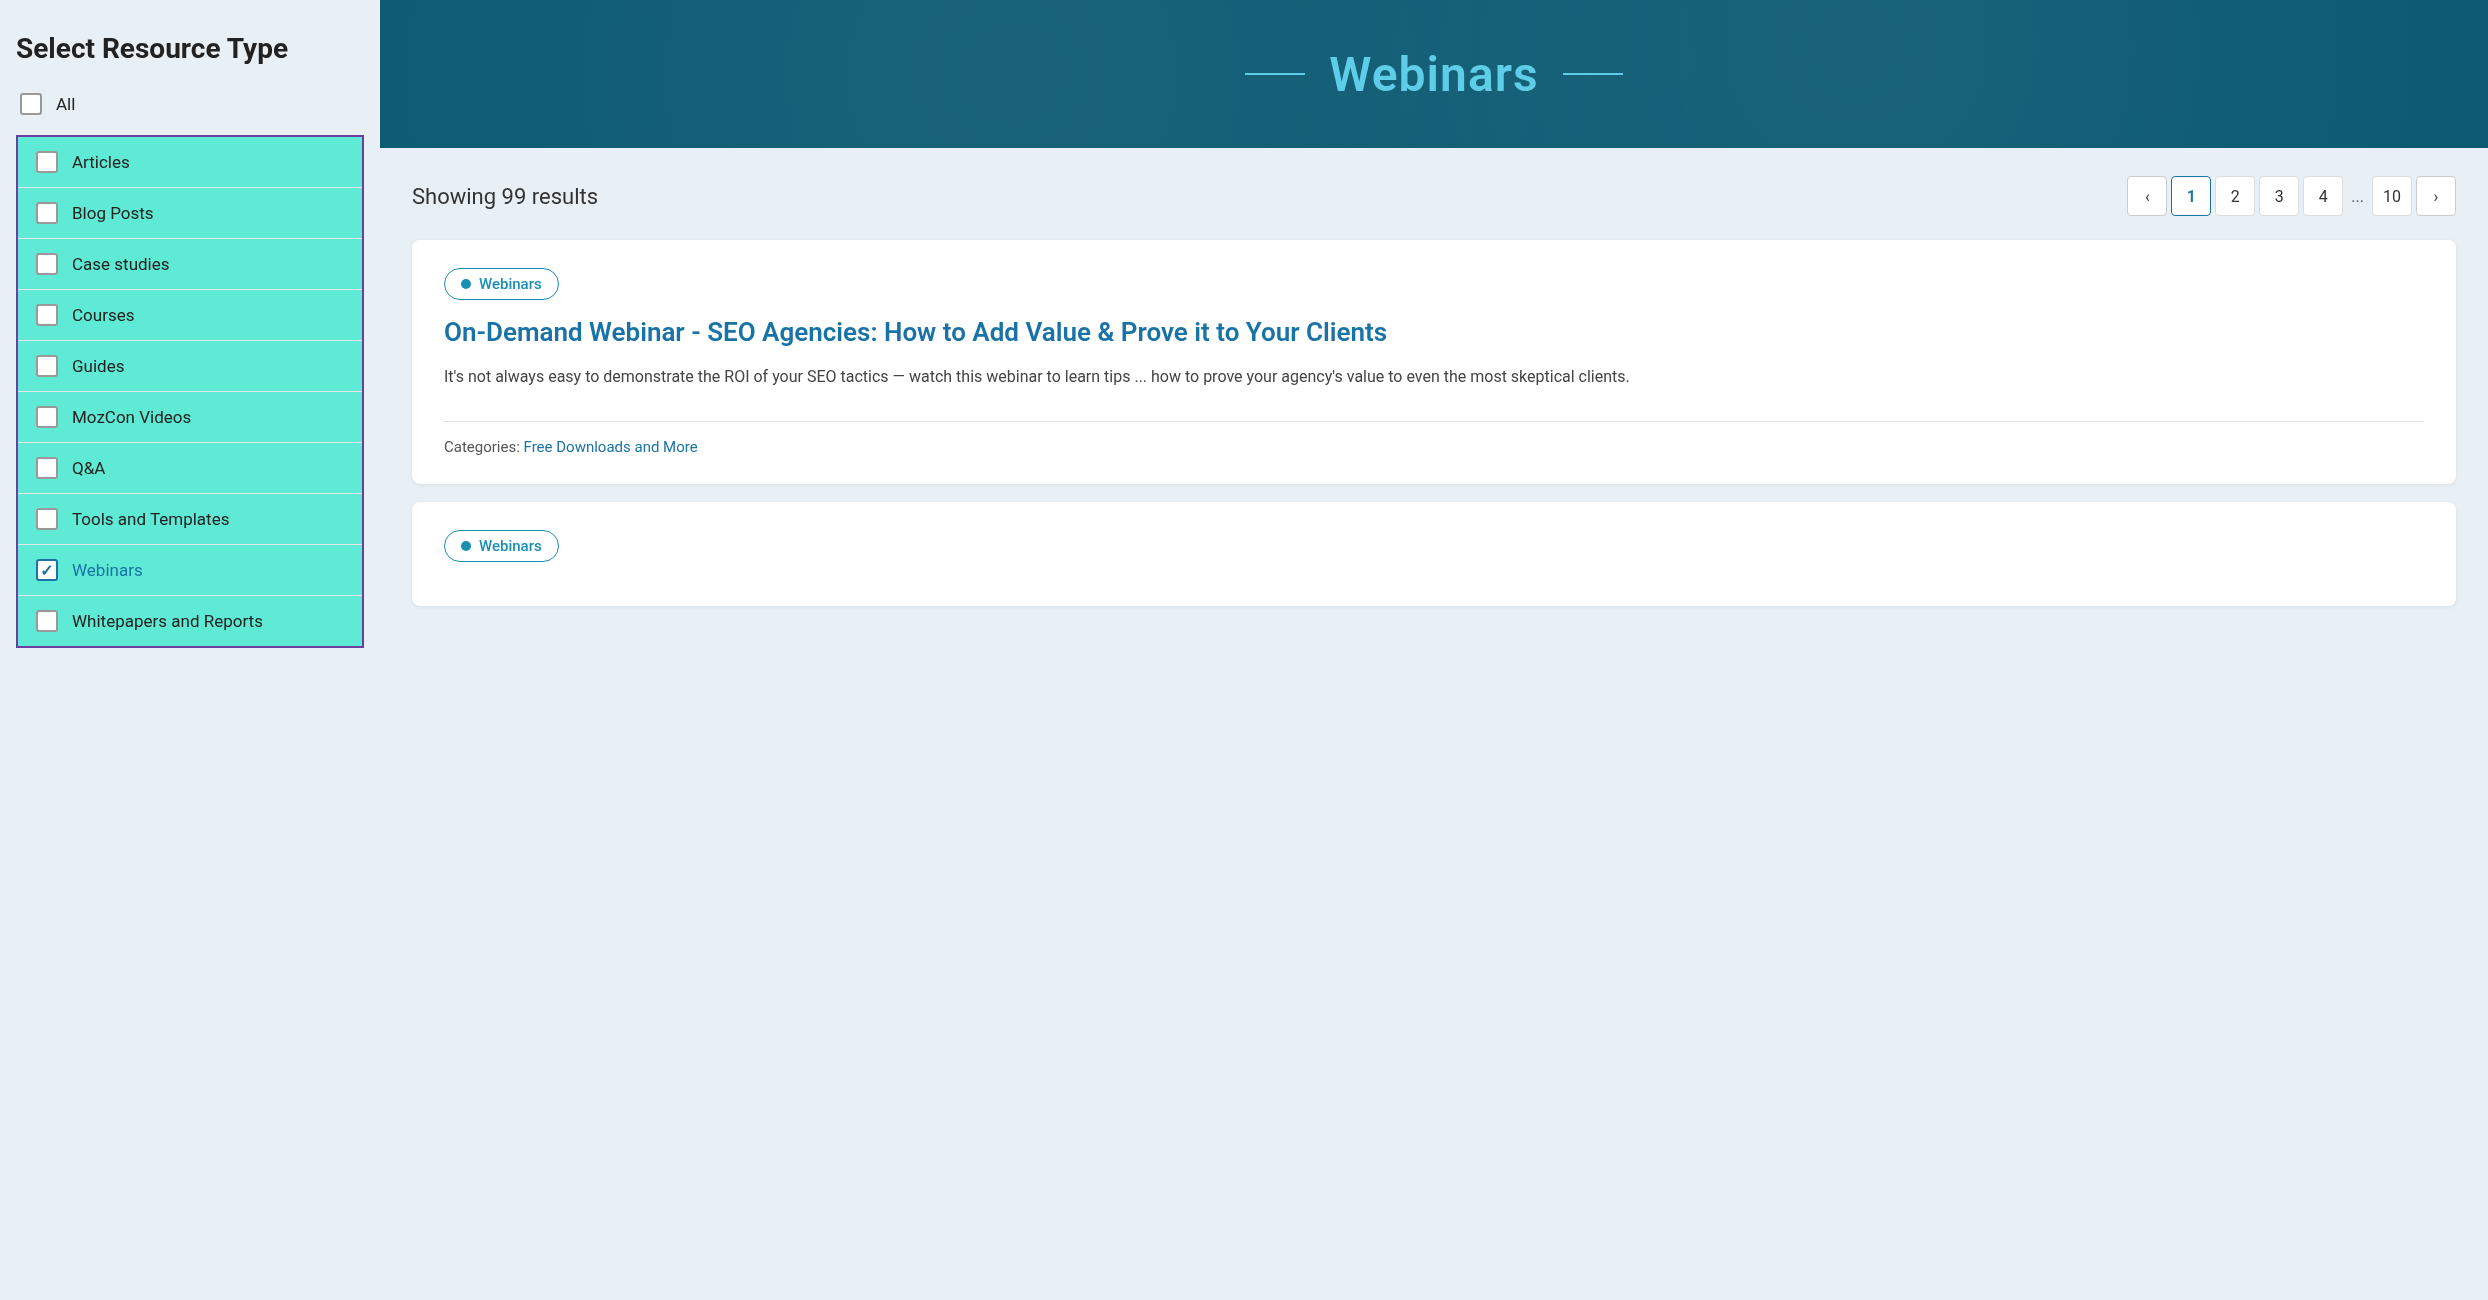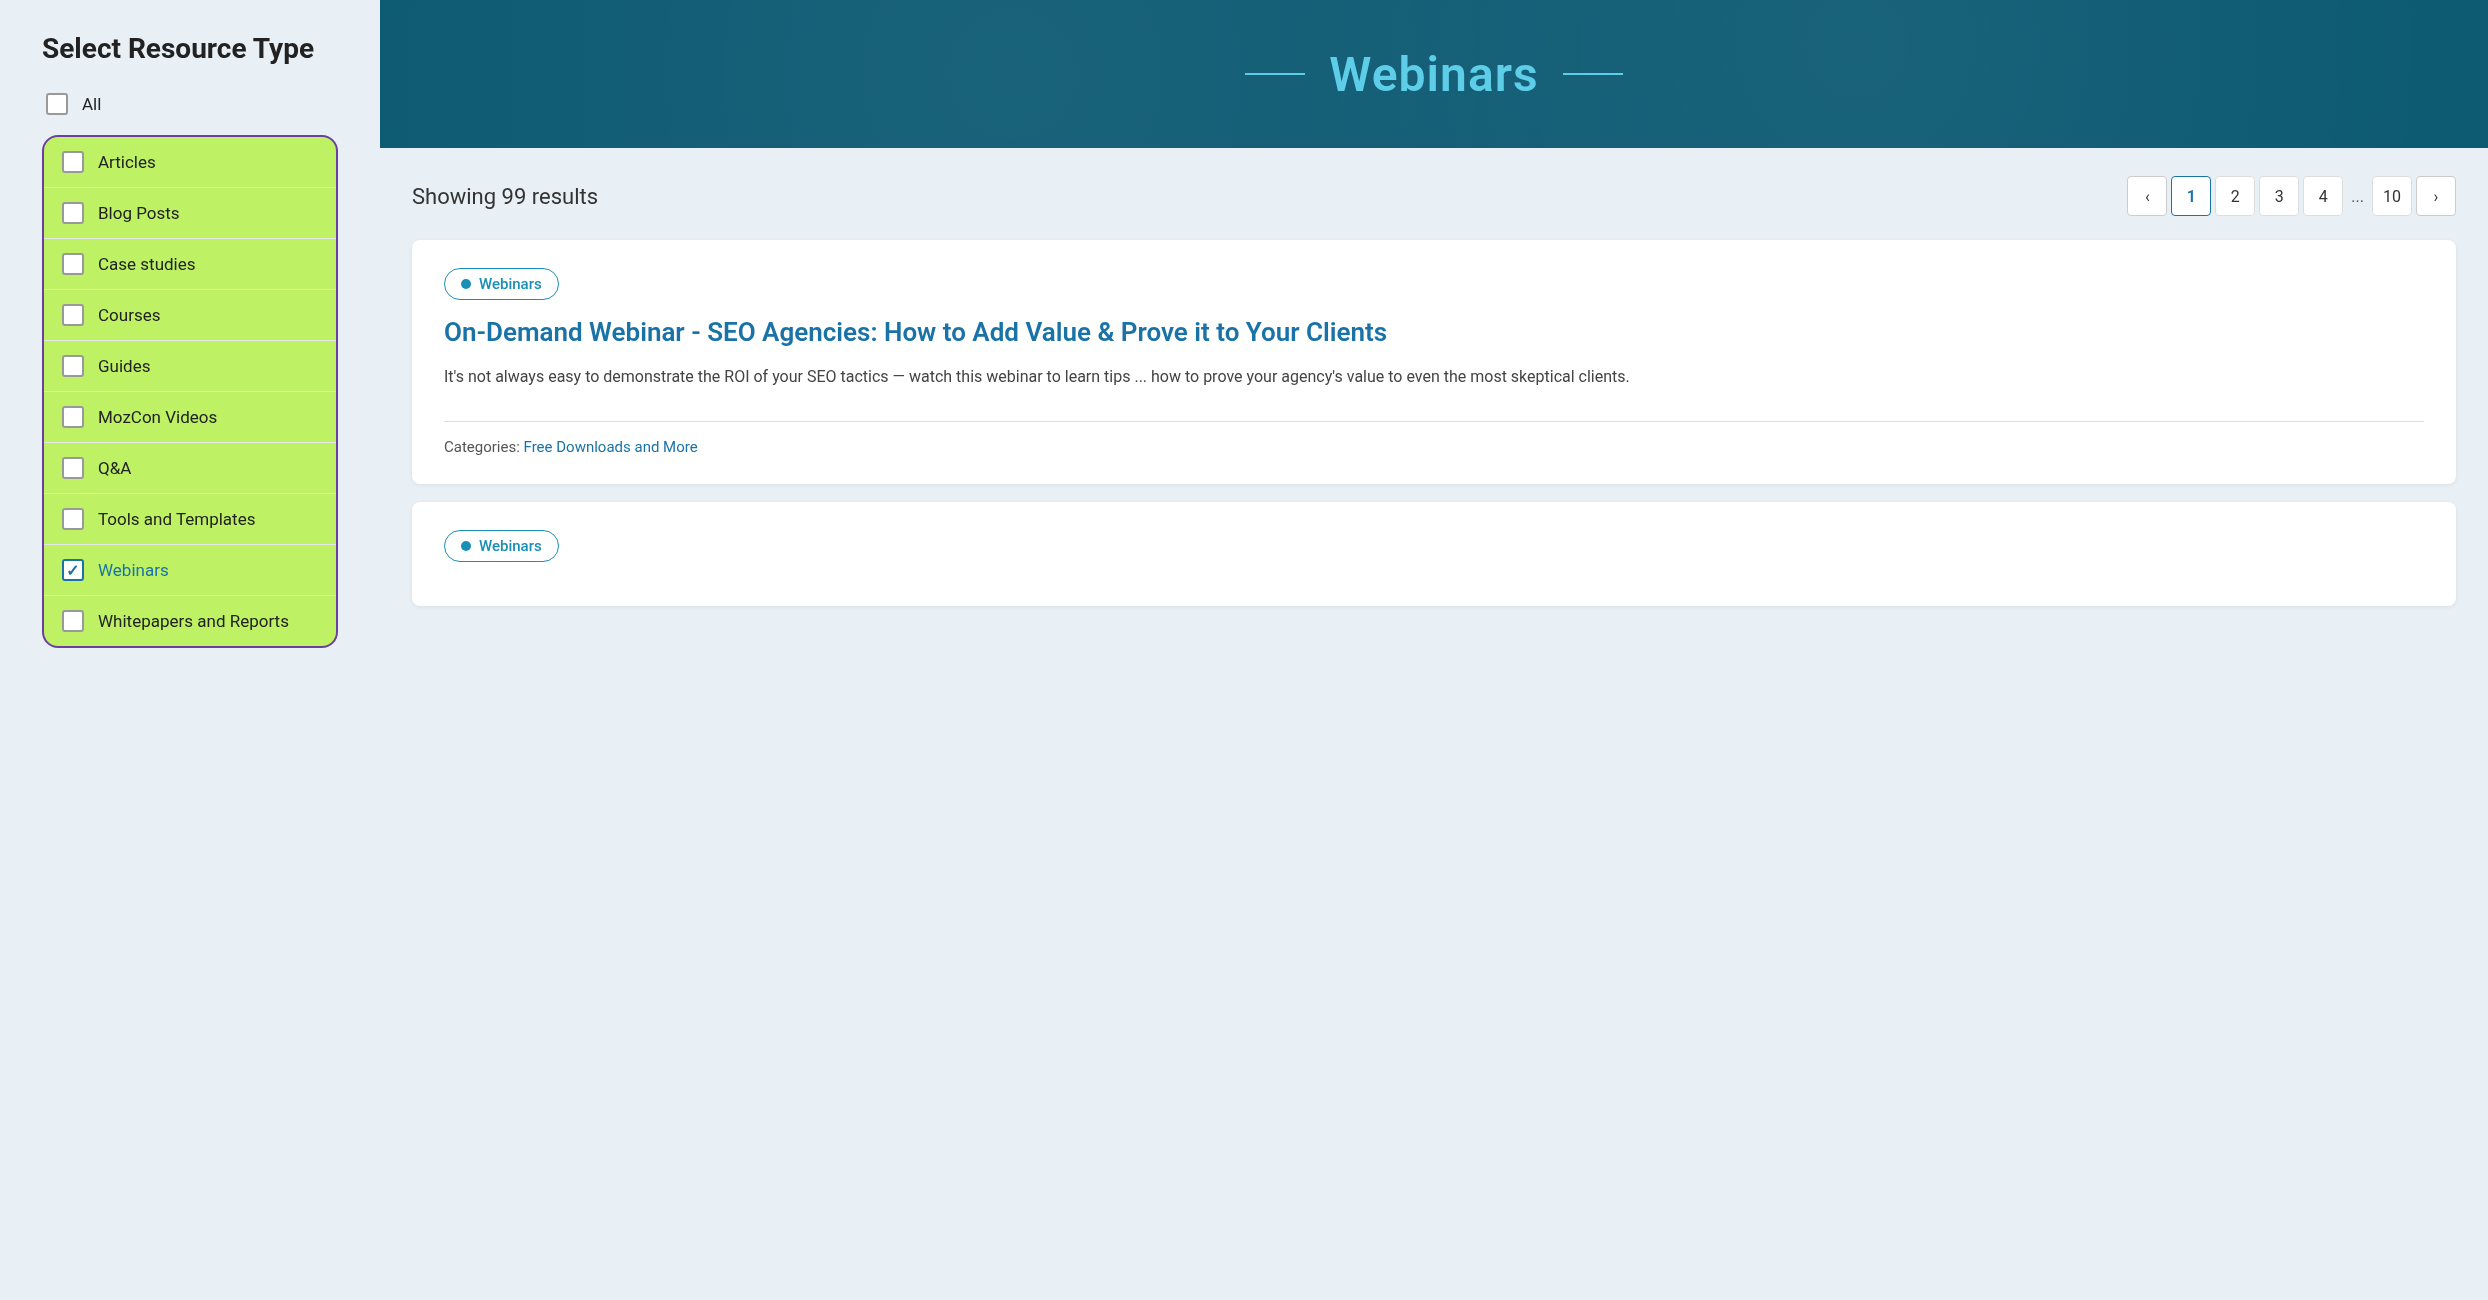--- a/index.html
+++ b/index.html
@@ -6,35 +6,35 @@
     body {
       font-family: -apple-system, BlinkMacSystemFont, 'Segoe UI', Roboto, sans-serif;
       background-color: #e8f0f5;
       display: flex;
       min-height: 100vh;
     }
 
     .sidebar {
       width: 380px;
       min-width: 380px;
-      padding: 32px 42px;
+      padding: 32px 16px;
       background-color: #e8f0f5;
     }
 
     .sidebar-title {
       font-size: 28px;
       font-weight: 700;
       color: #222;
       margin-bottom: 28px;
     }
 
     .filter-box {
       border: 2.5px solid #6b3fa0;
-      border-radius: 16px;
-      background: #bef264;
+      border-radius: 0;
+      background: #5eead4;
       overflow: hidden;
     }
 
     .filter-item {
       display: flex;
       align-items: center;
       padding: 14px 18px;
       border-bottom: 1px solid #e5e5e5;
       cursor: pointer;
       font-size: 17px;

